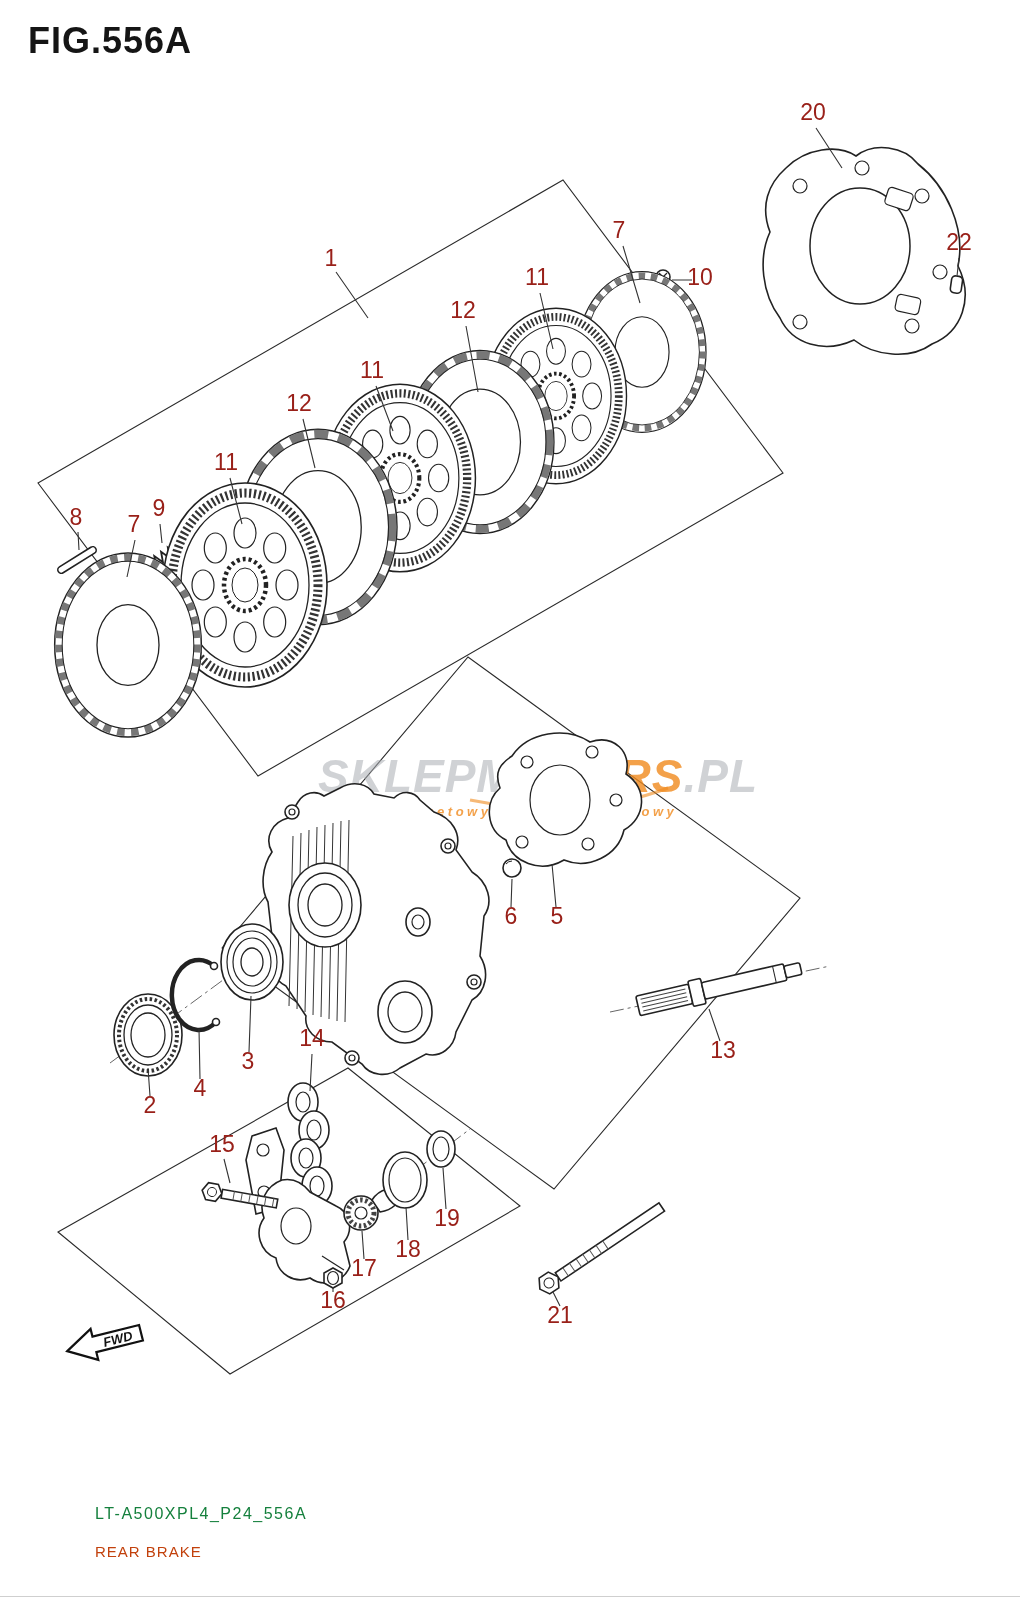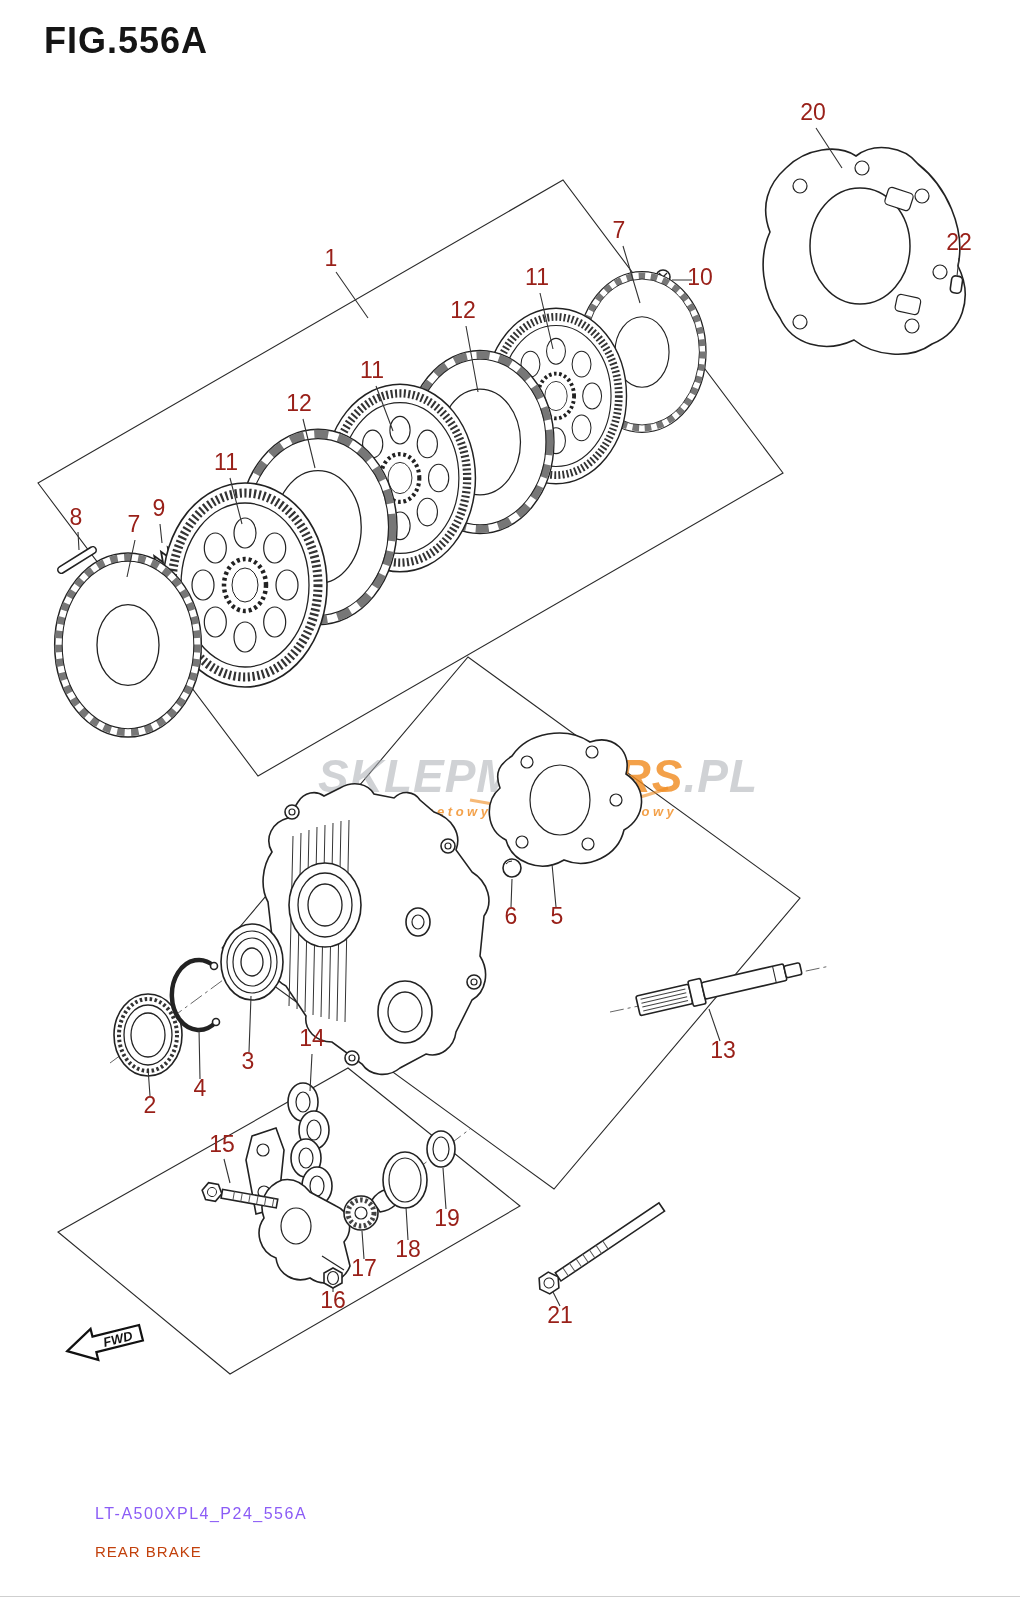--- a/index.html
+++ b/index.html
@@ -2,25 +2,25 @@
 <html><head>
 <meta charset="utf-8">
 <style>
   html,body { margin:0; padding:0; background:#fff; }
   .page {
     position:relative; width:1020px; height:1600px; background:#ffffff;
     font-family:"Liberation Sans", sans-serif; overflow:hidden;
   }
   .fig-title {
     position:absolute; top:20px; left:28px;
-    font-size:36px; font-weight:bold; letter-spacing:1px; color:#151515;margin-left:16px;
+    font-size:36px; font-weight:bold; letter-spacing:1px; color:#151515;
   }
   .footer-code {
     position:absolute; left:95px; top:1505px;
-    font-size:16px; letter-spacing:1.5px; color:#8b5cf6;
+    font-size:16px; letter-spacing:1.5px; color:#15803d;
   }
   .footer-name {
     position:absolute; left:95px; top:1543px;
     font-size:15px; letter-spacing:1px; color:#c2410c;
   }
   .bottom-rule {
     position:absolute; left:0; right:0; bottom:3px;
     border-top:1.5px solid #cfcfcf;
   }
   svg { position:absolute; top:0; left:0; }

